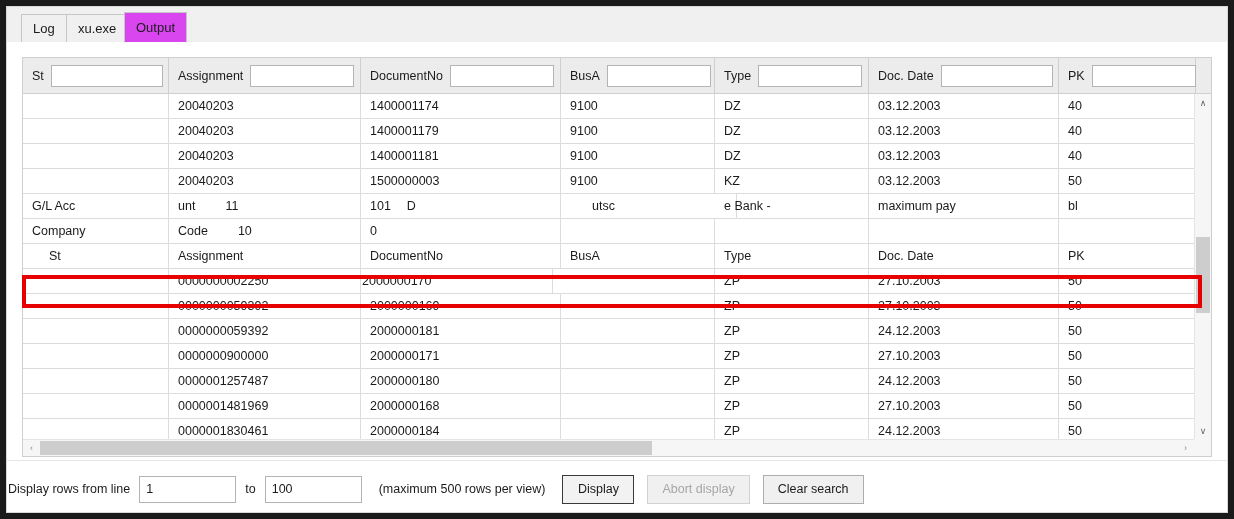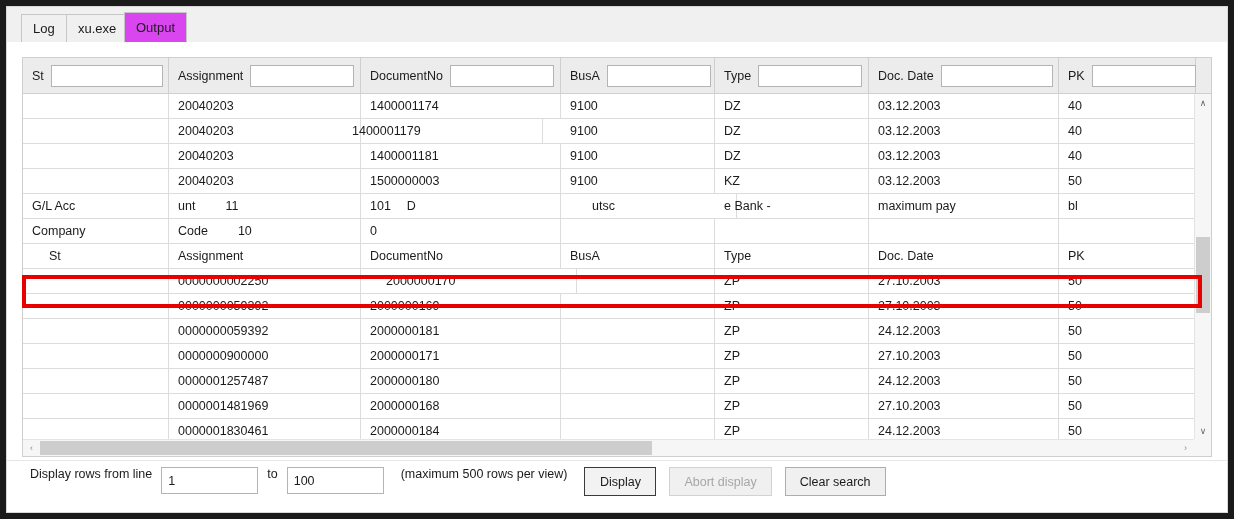--- a/index.html
+++ b/index.html
@@ -161,22 +161,22 @@
   .hthumb{
     position:absolute;left:17px;top:1px;height:14px;width:612px;
     background:#cdcdcd;
   }
   .corner{
     position:absolute;right:0;bottom:0;width:17px;height:17px;background:#f6f6f6;
   }
 
   
   .bottombar{
-    position:absolute;left:23px;right:15px;top:425px;height:44px;
-    display:flex;
+    position:absolute;left:1px;right:15px;top:425px;height:44px;
+    display:flex;align-items:center;
   }
   .bb-label{font-size:12.5px;color:#1b1b1b;margin-right:9px;}
   .bb-input{
     height:27px;width:97px;
     border:1px solid #b4b4b4;background:#fff;box-sizing:border-box;
     font-family:"Liberation Sans", sans-serif;font-size:12.5px;
     padding:0 6px;outline:none;color:#1b1b1b;
   }
   .bb-to{margin:0 9px;font-size:12.5px;color:#1b1b1b;}
   .bb-note{margin-left:17px;margin-right:17px;font-size:12.5px;color:#1b1b1b;}
@@ -275,21 +275,21 @@
               <span>40</span>
             </div>
           </div>
           <div class="row">
             <div class="cell first" style="left: 0px; width: 146px;">
               <span></span>
             </div>
             <div class="cell" style="left: 146px; width: 192px;">
               <span>20040203</span>
             </div>
-            <div class="cell" style="left: 320px; width: 200px;">
+            <div class="cell" style="left: 338px; width: 200px;">
               <span>1400001179</span>
             </div>
             <div class="cell" style="left: 538px; width: 154px;">
               <span>9100</span>
             </div>
             <div class="cell" style="left: 692px; width: 154px;">
               <span>DZ</span>
             </div>
             <div class="cell" style="left: 846px; width: 190px;">
               <span>03.12.2003</span>
@@ -416,21 +416,21 @@
               <span>PK</span>
             </div>
           </div>
           <div class="row">
             <div class="cell first" style="left: 0px; width: 146px;">
               <span></span>
             </div>
             <div class="cell" style="left: 146px; width: 192px;">
               <span>0000000002250</span>
             </div>
-            <div class="cell" style="left: 354px; width: 200px;">
+            <div class="cell" style="left: 330px; width: 200px;">
               <span>2000000170</span>
             </div>
             <div class="cell" style="left: 538px; width: 154px;">
               <span></span>
             </div>
             <div class="cell" style="left: 692px; width: 154px;">
               <span>ZP</span>
             </div>
             <div class="cell" style="left: 846px; width: 190px;">
               <span>27.10.2003</span>

